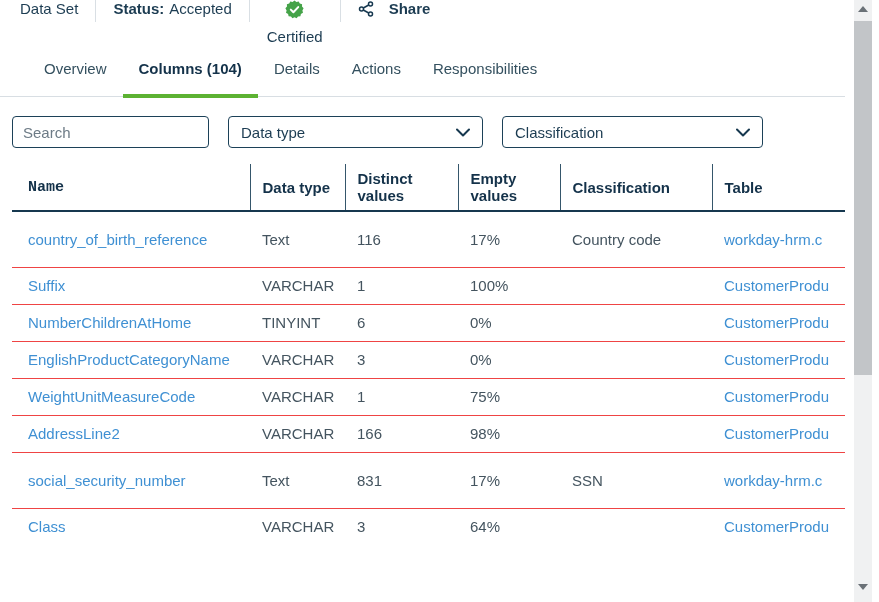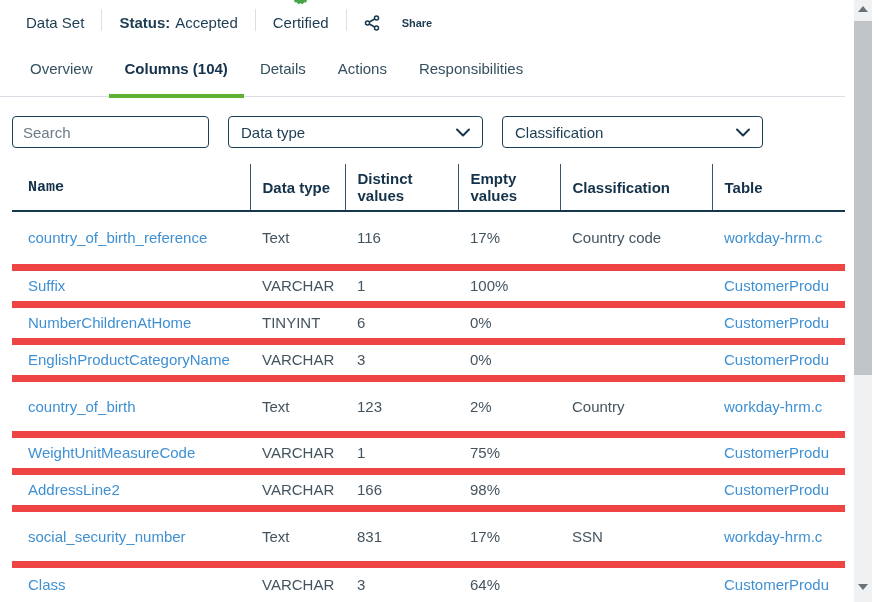--- a/index.html
+++ b/index.html
@@ -7,43 +7,43 @@
     width: 879px; height: 602px;
     overflow: hidden;
     background: #ffffff;
     font-family: "Liberation Sans", sans-serif;
     color: #1c3c52;
   }
   .content { width: 845px; }
 
   
   .topbar {
-    display: flex; align-items: flex-end;
-    height: 31px; padding-left: 26px;
+    display: flex; align-items: flex-start;
+    height: 31px; padding-left: 20px;
     font-size: 15px;
   }
   .topbar .vdiv {
     width: 1px; height: 22px; background: #d9dfe4;
     margin: 0 17px;
   }
   .topbar-title { color: #1c3c52; }
   .status-label { font-weight: bold; margin-right: 5px; }
   .badge { display: flex; align-items: center; gap: 9px; flex-direction: column; }
   .share-btn {
-    display: flex; align-items: center; gap: 22px;
+    display: flex; align-items: center; gap: 15px;
     background: none; border: none; cursor: pointer;
-    font-family: inherit; font-size: 11px; color: #1c3c52;
+    font-family: inherit; font-size: 15px; color: #1c3c52;
     font-weight: bold;
   }
 
   
   .tabs {
     display: flex;
     margin-top: 17px;
-    padding-left: 14px;
+    padding-left: 28px;
     border-bottom: 1px solid #d8dee3;
     width: 845px;
   }
   .tab {
     position: relative;
     padding: 12px 16px 19px 16px;
     font-size: 15px;
     color: #34505f;
     cursor: pointer;
     white-space: nowrap;
@@ -95,21 +95,21 @@
   table.columns th:first-child { padding-left: 16px; font-family: Liberation Mono, monospace; }
   table.columns td {
     vertical-align: middle;
     padding: 0 12px;
     color: #44545f;
     white-space: nowrap; overflow: hidden;
   }
   table.columns td:first-child { padding-left: 16px; }
   table.columns tbody tr { height: 37px; }
   table.columns tbody tr.tall { height: 56px; }
-  table.columns tbody tr + tr td { border-top: 7px solid #ef4444; }
+  table.columns tbody tr + tr td { border-top: 1px solid #ef4444; }
   a.name-link, a.table-link {
     color: #3f90d3; text-decoration: none; cursor: pointer;
   }
 
   
   .scrollbar {
     position: absolute; top: 0; right: 7px;
     width: 18px; height: 602px;
     background: #f0f1f2;
   }
@@ -238,28 +238,20 @@
           <td><a class="table-link">CustomerProdu</a></td>
         </tr>
         <tr>
           <td><a class="name-link">EnglishProductCategoryName</a></td>
           <td><span>VARCHAR</span></td>
           <td><span>3</span></td>
           <td><span>0%</span></td>
           <td><span></span></td>
           <td><a class="table-link">CustomerProdu</a></td>
         </tr>
-        <tr class="tall">
-          <td><a class="name-link">country_of_birth</a></td>
-          <td><span>Text</span></td>
-          <td><span>123</span></td>
-          <td><span>2%</span></td>
-          <td><span>Country</span></td>
-          <td><a class="table-link">workday-hrm.c</a></td>
-        </tr>
         <tr>
           <td><a class="name-link">WeightUnitMeasureCode</a></td>
           <td><span>VARCHAR</span></td>
           <td><span>1</span></td>
           <td><span>75%</span></td>
           <td><span></span></td>
           <td><a class="table-link">CustomerProdu</a></td>
         </tr>
         <tr>
           <td><a class="name-link">AddressLine2</a></td>

